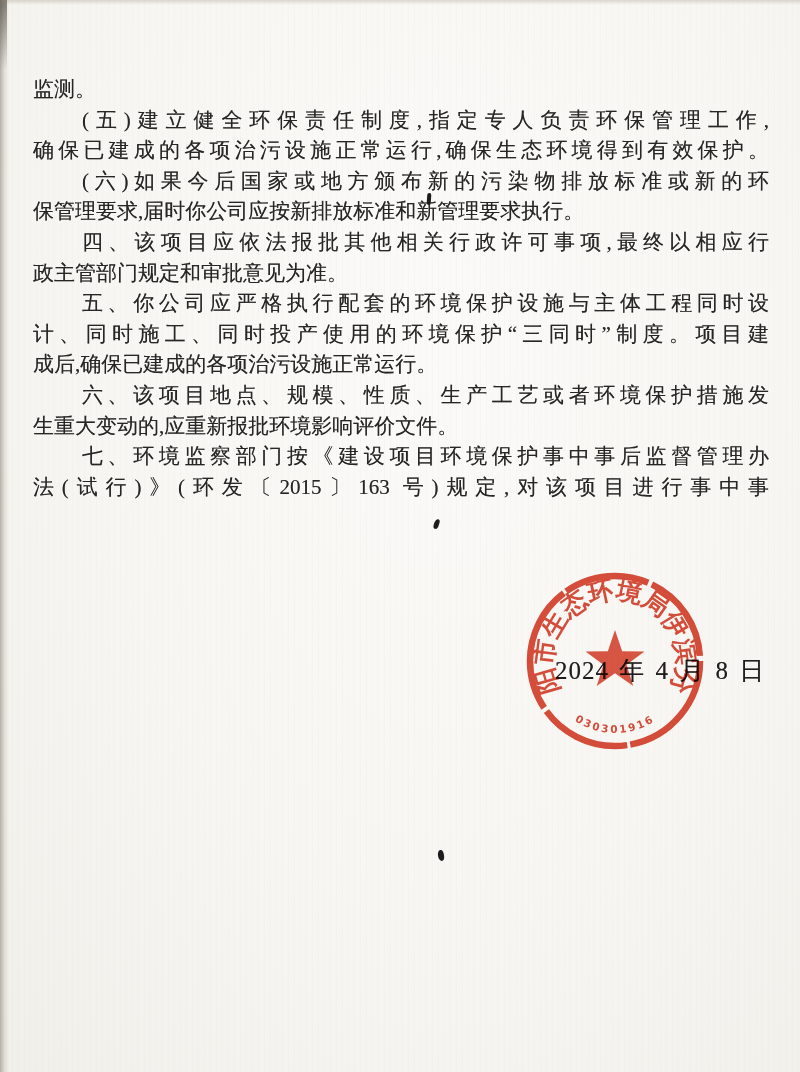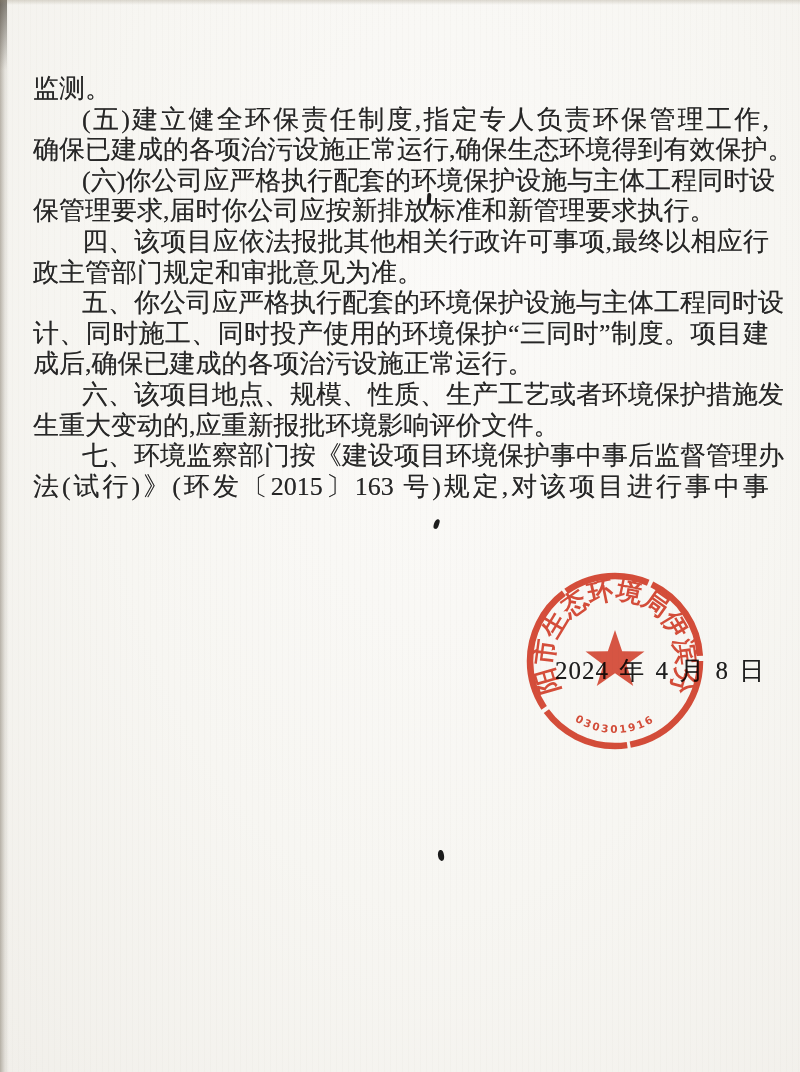--- a/index.html
+++ b/index.html
@@ -29,21 +29,21 @@
     position: absolute; left: 0; top: 0; width: 100%; height: 5px;
     background: linear-gradient(180deg, rgba(150,140,118,0.30), rgba(0,0,0,0));
   }
   .doc-body {
     position: absolute; left: 33px; top: 74px; width: 736px;
     color: #262626;
     text-shadow: 0 0 0.5px rgba(20,20,20,0.45);
   }
   .line {
     height: 30.6px; line-height: 30.6px;
-    font-size: 26px;
+    font-size: 21px;
     white-space: nowrap;
     text-align: justify;
     text-justify: inter-character;
   }
   .line.indent { padding-left: 49px; }
   .line.fill { text-align-last: justify; }
   .date-line {
     position: absolute; left: 555px; top: 630px;
     font-size: 25px; color: #1e1e1e;
     letter-spacing: 1px; word-spacing: 3px;
@@ -84,21 +84,21 @@
 
 <div class="page">
   <div class="edge-left"></div>
   <div class="edge-corner"></div>
   <div class="edge-top"></div>
 
   <div class="doc-body">
       <div class="line">监测。</div>
       <div class="line indent fill">(五)建立健全环保责任制度,指定专人负责环保管理工作,</div>
       <div class="line fill">确保已建成的各项治污设施正常运行,确保生态环境得到有效保护。</div>
-      <div class="line indent fill">(六)你公司应严格执行配套的环境保护设施与主体工程同时设</div>
+      <div class="line indent fill">(六)如果今后国家或地方颁布新的污染物排放标准或新的环</div>
       <div class="line">保管理要求,届时你公司应按新排放标准和新管理要求执行。</div>
       <div class="line indent fill">四、该项目应依法报批其他相关行政许可事项,最终以相应行</div>
       <div class="line">政主管部门规定和审批意见为准。</div>
       <div class="line indent fill">五、你公司应严格执行配套的环境保护设施与主体工程同时设</div>
       <div class="line fill">计、同时施工、同时投产使用的环境保护“三同时”制度。项目建</div>
       <div class="line">成后,确保已建成的各项治污设施正常运行。</div>
       <div class="line indent fill">六、该项目地点、规模、性质、生产工艺或者环境保护措施发</div>
       <div class="line">生重大变动的,应重新报批环境影响评价文件。</div>
       <div class="line indent fill">七、环境监察部门按《建设项目环境保护事中事后监督管理办</div>
       <div class="line fill">法(试行)》(环发〔2015〕163 号)规定,对该项目进行事中事</div>

